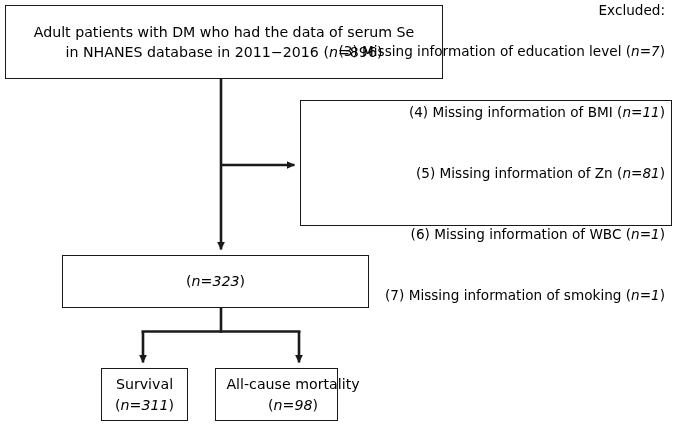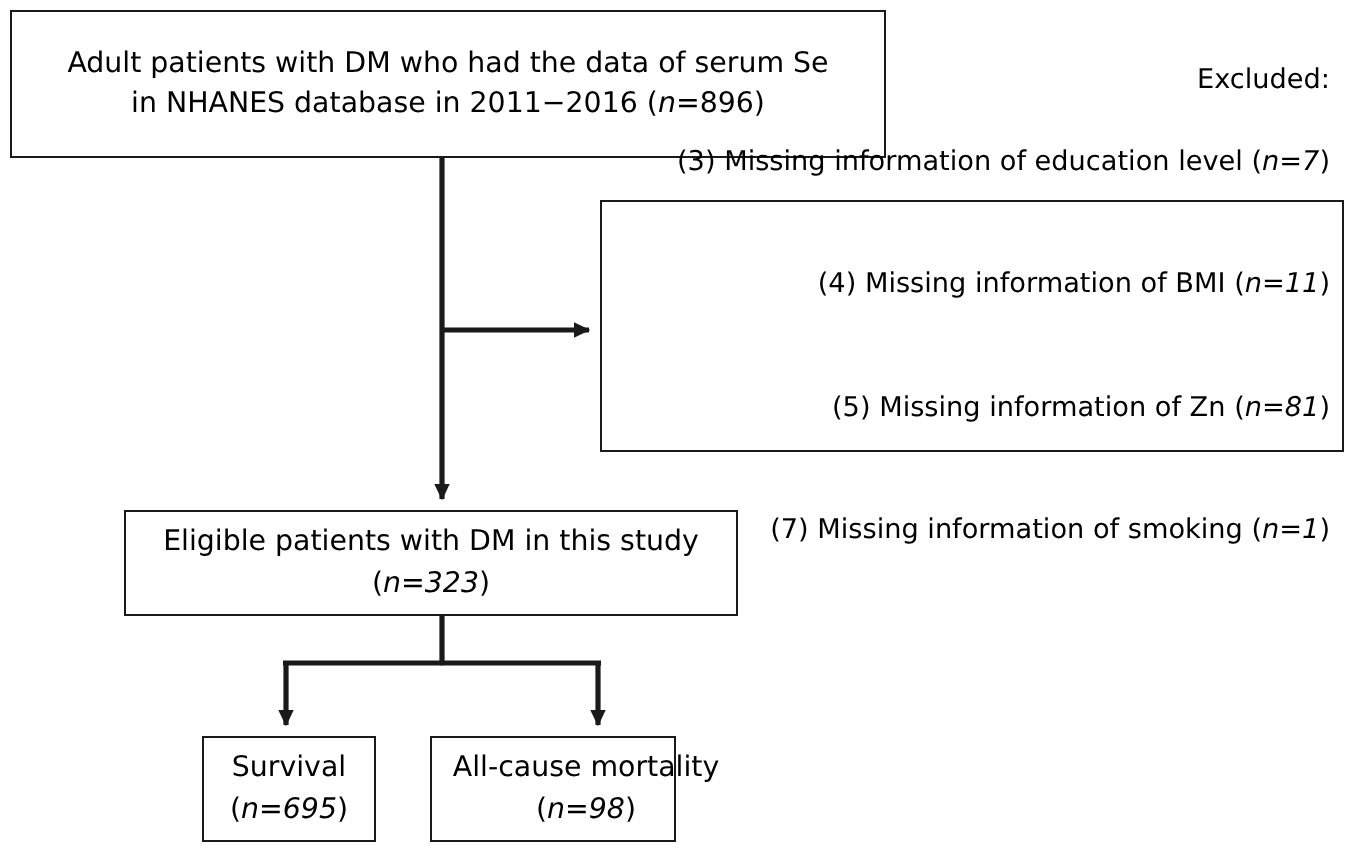--- a/index.html
+++ b/index.html
@@ -130,34 +130,36 @@
     </span>
 
     <span class="line">
       <span>(4)</span><span> </span><span>Missing information of BMI</span><span> (</span><span class="ital">n=11</span><span>)</span>
     </span>
 
     <span class="line">
       <span>(5)</span><span> </span><span>Missing information of Zn</span><span> (</span><span class="ital">n=81</span><span>)</span>
     </span>
 
+    <span class="line">
+      <span>(6)</span><span> </span><span>Missing information of WBC</span><span> (</span><span class="ital">n=1</span><span>)</span>
+    </span>
 
     <span class="line">
       <span>(7)</span><span> </span><span>Missing information of smoking</span><span> (</span><span class="ital">n=1</span><span>)</span>
     </span>
   </div>
 
   <div class="node center-node" id="node-eligible">
-    <span class="line">Eligible patients with DM in this study</span>
     <span class="line"><span>(</span><span class="ital">n=323</span><span>)</span></span>
   </div>
 
   <div class="node center-node" id="node-survival">
     <span class="line">Survival</span>
-    <span class="line"><span>(</span><span class="ital">n=695</span><span>)</span></span>
+    <span class="line"><span>(</span><span class="ital">n=311</span><span>)</span></span>
   </div>
 
   <div class="node center-node" id="node-mortality">
     <span class="line">All-cause mortality</span>
     <span class="line"><span>(</span><span class="ital">n=98</span><span>)</span></span>
   </div>
 
 </div>
 
 </body></html>

